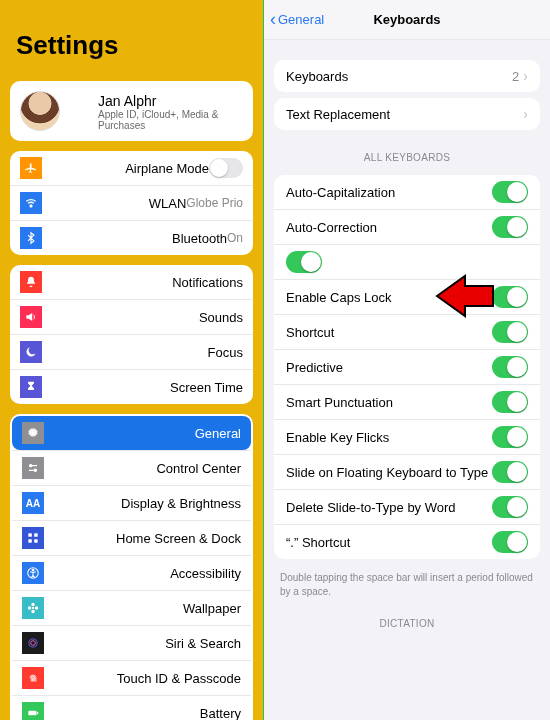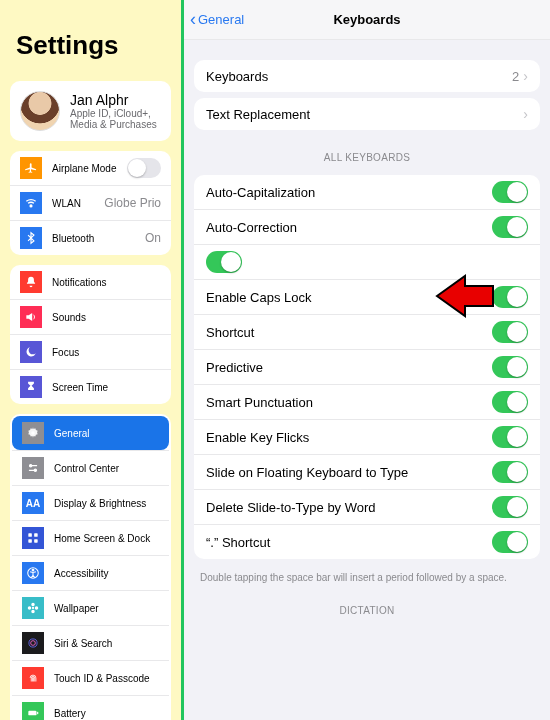--- a/index.html
+++ b/index.html
@@ -1,34 +1,34 @@
 <!DOCTYPE html>
 <html><head>
 <meta charset="utf-8">
 <style>
   * { box-sizing: border-box; margin: 0; padding: 0; }
   html, body { width: 550px; height: 720px; overflow: hidden; font-family: -apple-system, "Helvetica Neue", Arial, sans-serif; }
   body { display: flex; background: #fff; }
 
   
-  .sidebar { width: 184px; height: 100%; background: #fef9c3; border-right: 3px solid #22c55e; overflow-y: auto; }
+  .sidebar { width: 264px; height: 100%; background: #eab308; border-right: 1px solid #22c55e; overflow-y: auto; }
   .sidebar::-webkit-scrollbar { display:none; }
   .sidebar-title { font-size: 26px; font-weight: 700; padding: 30px 16px 10px 16px; color: #000; }
 
   .group { margin: 10px 10px; background: #fff; border-radius: 10px; overflow: hidden; }
 
   .row { display:flex; align-items:center; min-height: 31px; padding: 6px 10px; font-size: 13px; color:#000; border-top: 1px solid #e8e8ea; }
   .row:first-child { border-top:none; }
   .row .icon { width: 22px; height: 22px; border-radius: 0; margin-right: 10px; display:inline-flex; align-items:center; justify-content:center; flex:0 0 22px; }
-  .row .label { flex:1; font-size: 10px; }
+  .row .label { flex:1; font-size: 13px; text-align: right; }
   .row .value { color:#8a8a8e; font-size: 12px; }
   .row.selected { background:#1a74e8; color:#fff; border-radius:8px; }
   .row.selected .label { color:#fff; }
 
-  .profile { display:flex; align-items:center; padding: 10px 10px; }
+  .profile { display:flex; align-items:flex-end; padding: 10px 10px; gap: 28px; }
   .avatar { width:40px; height:40px; border-radius:50%; background: radial-gradient(circle at 50% 30%, #e9c9a8 0 34%, #6a3f2a 36% 60%, #f0d4b0 62% 100%); margin-right: 10px; flex:0 0 40px; border:1px solid #ddd; }
   .profile-name { font-size: 14px; font-weight:500; }
   .profile-sub { font-size: 10px; color:#6a6a6e; }
 
   .mini-toggle { width: 34px; height:20px; border-radius:20px; background:#e5e5ea; position:relative; }
   .mini-toggle::after { content:""; width:18px; height:18px; border-radius:50%; background:#fff; position:absolute; top:1px; left:1px; box-shadow:0 1px 2px rgba(0,0,0,.25); }
 
   
   .detail { flex:1; height:100%; background:#f2f2f7; overflow-y:auto; }
   .detail::-webkit-scrollbar{display:none;}

